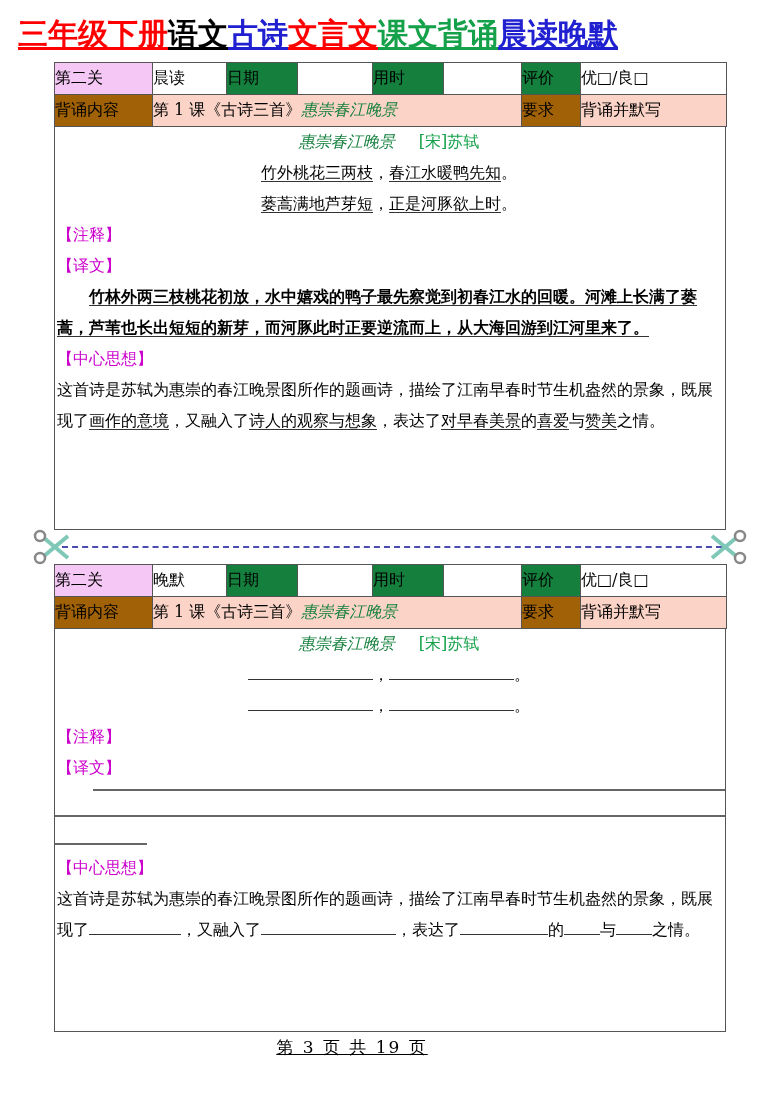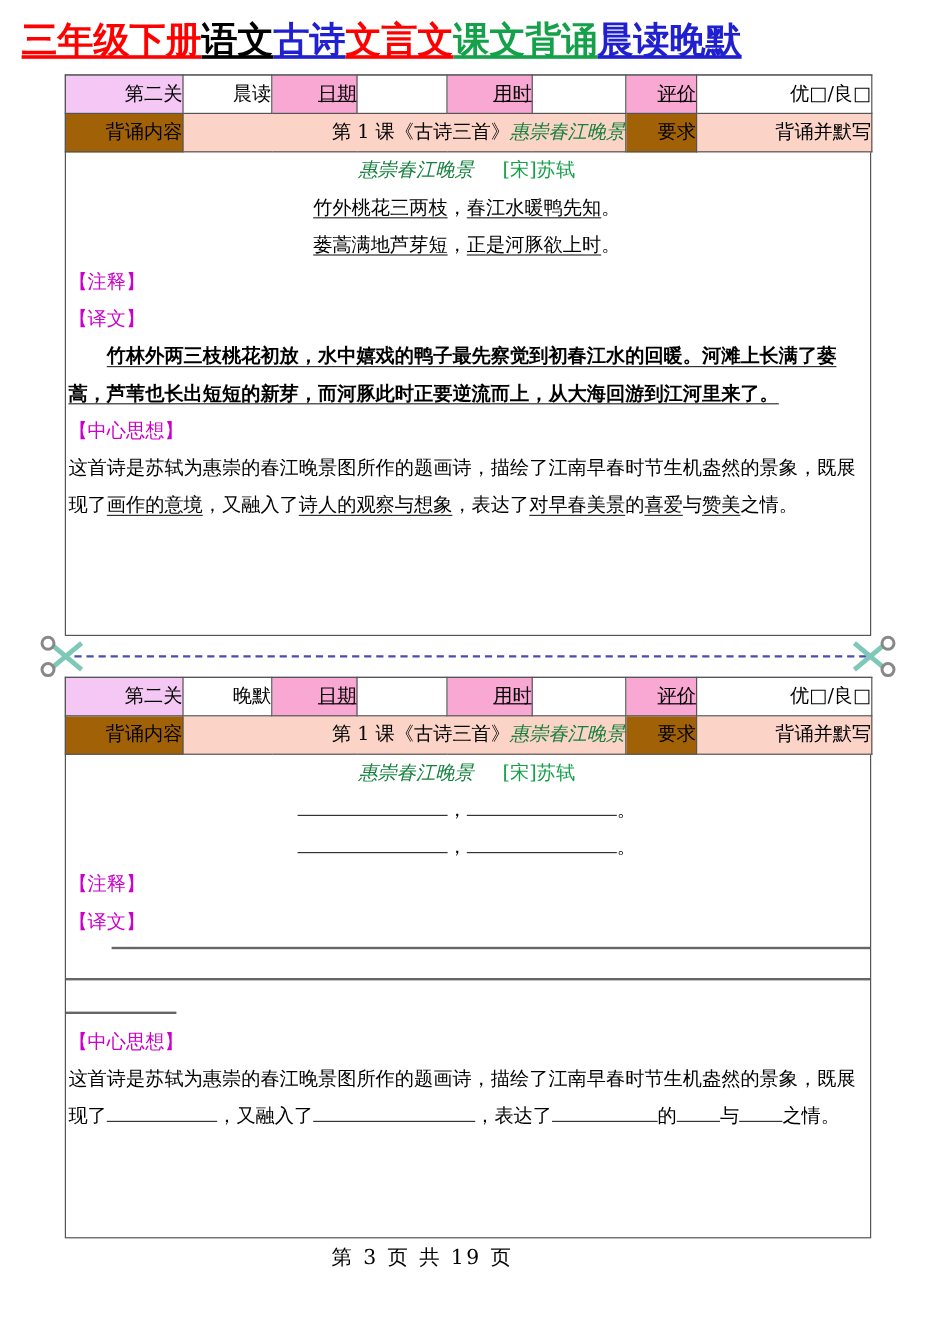--- a/index.html
+++ b/index.html
@@ -5,37 +5,37 @@
   html, body { margin:0; padding:0; background:#ffffff; }
   body { width:780px; height:1103px; position:relative; overflow:hidden;
          font-family:"DejaVu Serif","Liberation Serif",serif; color:#000; }
   .title { position:absolute; top:14px; left:0; width:636px; text-align:center;
            font-size:30px; font-weight:bold; letter-spacing:0px; line-height:40px; }
   .title span { text-decoration:underline; text-underline-offset:3px; }
   .sheet { position:absolute; left:54px; width:672px; border:1px solid #555; box-sizing:border-box; }
   .sheet1 { top:62px; height:468px; }
   .sheet2 { top:564px; height:468px; }
   table.hdr { border-collapse:collapse; width:672px; margin-left:-1px; margin-top:-1px; table-layout:fixed; }
-  table.hdr td { border:1px solid #555; height:31px; text-align:right; font-size:16px; padding:0; white-space:nowrap; }
+  table.hdr td { border:1px solid #555; height:31px; text-align:left; font-size:16px; padding:0; white-space:nowrap; }
   .c-pink { background:#f4c7f4; }
-  .c-lav { background:#f9a8d4;text-decoration:underline; }
+  .c-lav { background:#15803d; }
   .c-green { background:#a16207; }
   .c-salmon { background:#fbd4c7; }
   .c-white { background:#fff; }
   .red { color:#15803d;font-style:italic; }
   .grn { color:#15a04a; }
   .mag { color:#cc00cc; }
   .blu { color:#000000; text-decoration:underline; text-decoration-color:#333; text-underline-offset:3px; }
   .body { padding:0 4px 0 2px; font-size:16px; line-height:31px; }
   .center { text-align:center; }
   .indent { text-indent:2em;font-weight:bold; }
   .blank { display:inline-block; border-bottom:1px solid #333; height:18px; vertical-align:baseline; }
   .cut { position:absolute; top:546px; left:62px; width:660px; border-top:2px dashed #4b4bb0; }
   .scissors { position:absolute; top:528px; width:40px; height:38px; }
-  .footer { position:absolute; top:1036px; left:0; width:704px; text-align:center; font-size:17px; letter-spacing:2px; }
+  .footer { position:absolute; top:1036px; left:0; width:704px; text-align:center; font-size:17px; letter-spacing:2px;text-decoration:underline; }
   .hline { border-bottom:2px solid #666; }
 </style>
 </head>
 <body>
 
 <div class="title">
   <span style="color:#ff0000">三年级下册</span><span style="color:#000">语文</span><span style="color:#2020d0">古诗</span><span style="color:#ff0000">文言文</span><span style="color:#15a04a">课文背诵</span><span style="color:#2020d0">晨读晚默</span>
 </div>
 
 <div class="sheet sheet1">

